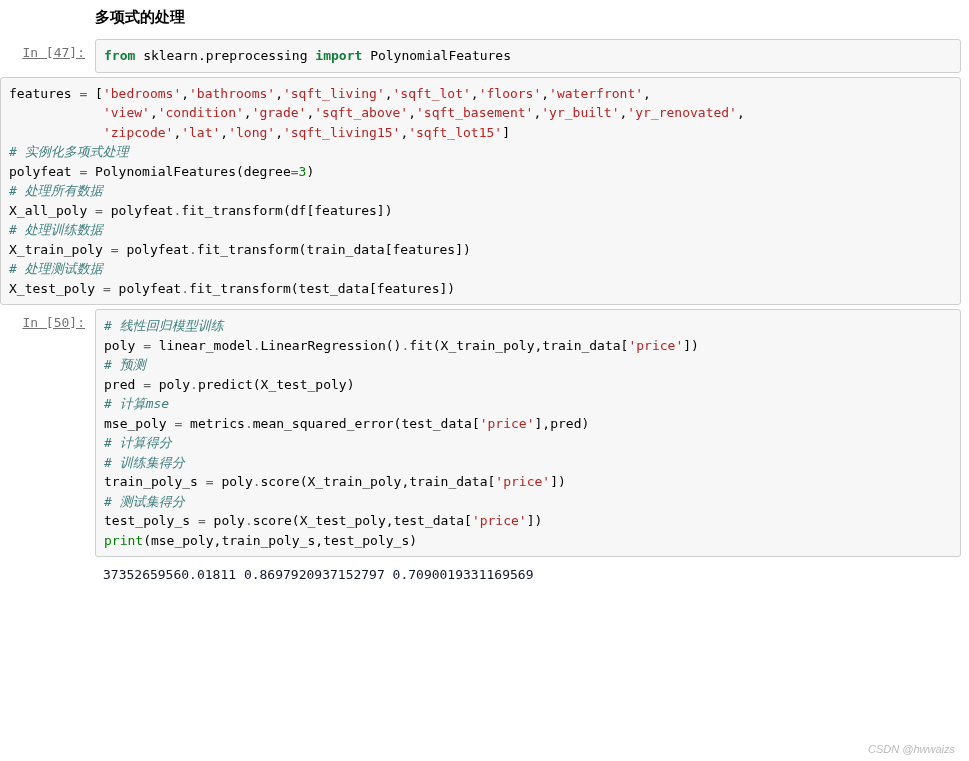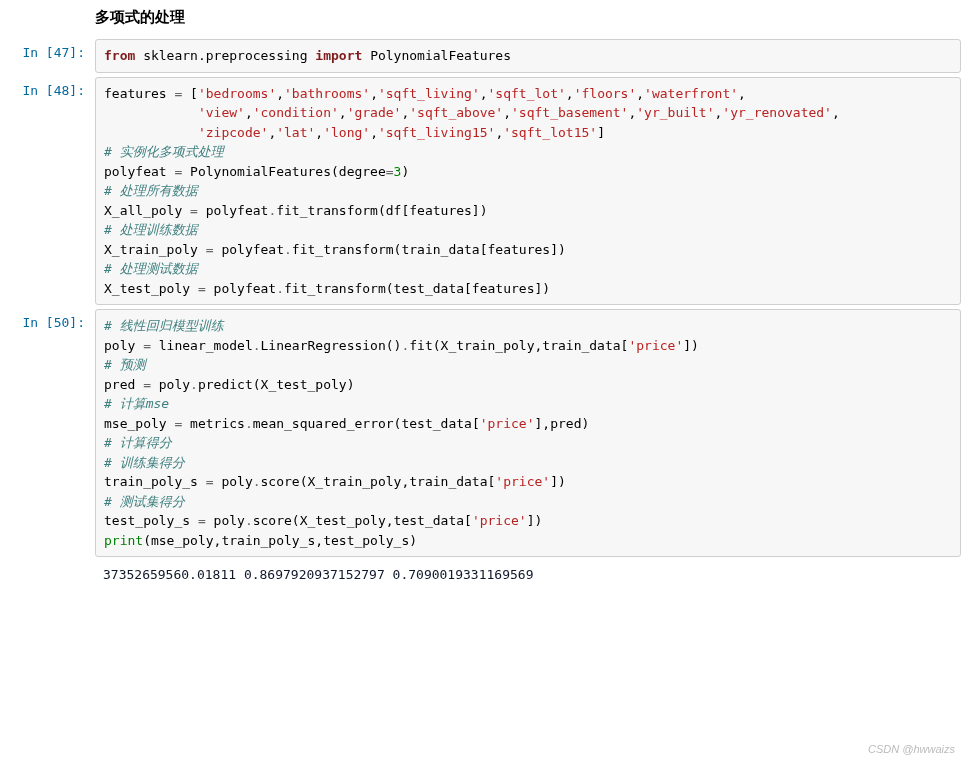--- a/index.html
+++ b/index.html
@@ -16,21 +16,21 @@
   .cell { display: flex; margin: 4px 0; }
   .prompt {
     width: 95px;
     min-width: 95px;
     text-align: right;
     padding: 6px 10px 6px 0;
     font-family: monospace;
     font-size: 13px;
     color: #303F9F;
   }
-  .prompt.in { color: #0369a1; }
+  .prompt.in { color: #737373; text-decoration: underline; }
   .cell-body { flex: 1; padding-right: 8px; }
   .input-area {
     background: #f7f7f7;
     border: 1px solid #cfcfcf;
     border-radius: 3px;
     padding: 6px 8px;
     font-family: "DejaVu Sans Mono", monospace;
     font-size: 13px;
     line-height: 1.5;
     white-space: pre;
@@ -43,21 +43,21 @@
     white-space: pre;
     color: #0f172a;
   }
   .heading {
     font-family: Liberation Sans, sans-serif;
     font-weight: bold;
     font-size: 15px;
     padding: 8px 0 8px 0;
     margin-left: 95px;
   }
-  .kw-green { color: #7f1d1d; font-weight: bold; }
+  .kw-green { color: #15803d; font-weight: bold; }
   .str { color: #BA2121; }
   .cmt { color: #408080; font-style: italic; text-align: right; }
   .num { color: #008000; }
   .op { color: #666666; }
   .builtin { color: #008000; }
   .watermark {
     position: absolute;
     right: 14px;
     bottom: 6px;
     color: #bbb;
@@ -76,21 +76,20 @@
   <div class="heading">多项式的处理</div>
 
   <div id="cells-root">
         <div class="cell">
           <div class="prompt in">In [47]:</div>
           <div class="cell-body">
             <div class="input-area"><span class="kw-green">from</span><span> </span><span>sklearn.preprocessing</span><span> </span><span class="kw-green">import</span><span> PolynomialFeatures</span></div>
           </div>
         </div>
         <div class="cell">
-          <div class="prompt in">In [48]:</div>
           <div class="cell-body">
             <div class="input-area"><span>features </span><span class="op">=</span><span> [</span><span class="str">'bedrooms'</span><span>,</span><span class="str">'bathrooms'</span><span>,</span><span class="str">'sqft_living'</span><span>,</span><span class="str">'sqft_lot'</span><span>,</span><span class="str">'floors'</span><span>,</span><span class="str">'waterfront'</span><span>,
             </span><span class="str">'view'</span><span>,</span><span class="str">'condition'</span><span>,</span><span class="str">'grade'</span><span>,</span><span class="str">'sqft_above'</span><span>,</span><span class="str">'sqft_basement'</span><span>,</span><span class="str">'yr_built'</span><span>,</span><span class="str">'yr_renovated'</span><span>,
             </span><span class="str">'zipcode'</span><span>,</span><span class="str">'lat'</span><span>,</span><span class="str">'long'</span><span>,</span><span class="str">'sqft_living15'</span><span>,</span><span class="str">'sqft_lot15'</span><span>]
 </span><span class="cmt"># 实例化多项式处理</span><span>
 </span><span>polyfeat </span><span class="op">=</span><span> PolynomialFeatures(degree</span><span class="op">=</span><span class="num">3</span><span>)
 </span><span class="cmt"># 处理所有数据</span><span>
 </span><span>X_all_poly </span><span class="op">=</span><span> polyfeat</span><span class="op">.</span><span>fit_transform(df[features])
 </span><span class="cmt"># 处理训练数据</span><span>
 </span><span>X_train_poly </span><span class="op">=</span><span> polyfeat</span><span class="op">.</span><span>fit_transform(train_data[features])

